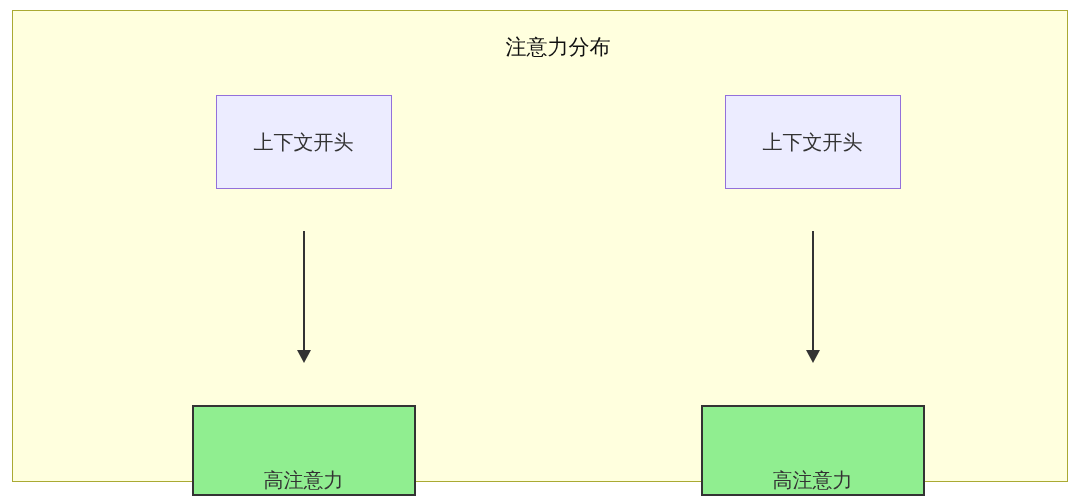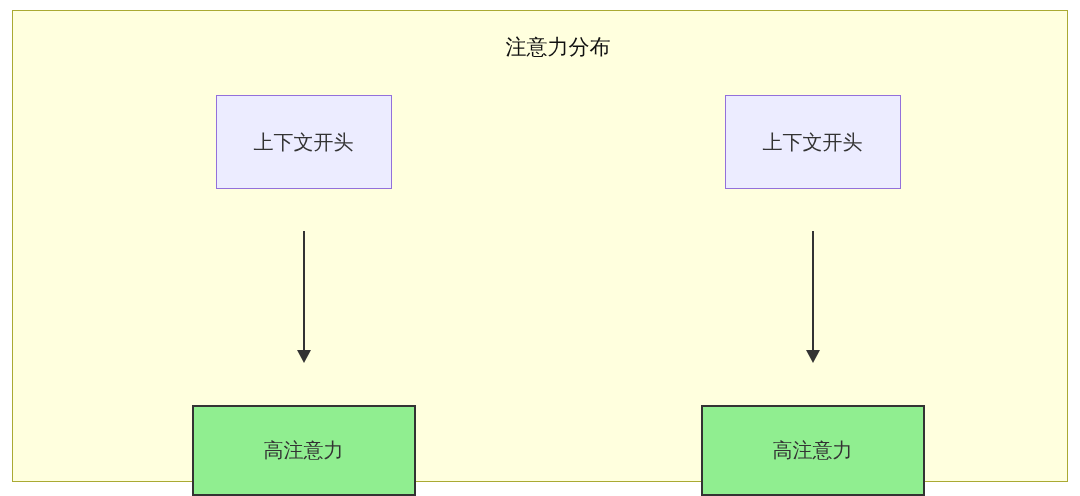--- a/index.html
+++ b/index.html
@@ -85,21 +85,21 @@
     height: 0;
     border-left: 7px solid transparent;
     border-right: 7px solid transparent;
     border-top: 13px solid var(--arrow);
   }
   .node-target {
     width: 224px;
     height: 91px;
     border: 2px solid var(--target-border);
   }
-  .node-target.high { background: var(--high-bg); }
+  .node-target.high { background: var(--high-bg); align-items: flex-end; }
   .node-target.low  { background: var(--low-bg); }
 </style>
 </head>
 <body>
 
 <div class="page">
   <div class="diagram-container">
 
     <div class="diagram-title">注意力分布</div>
 

